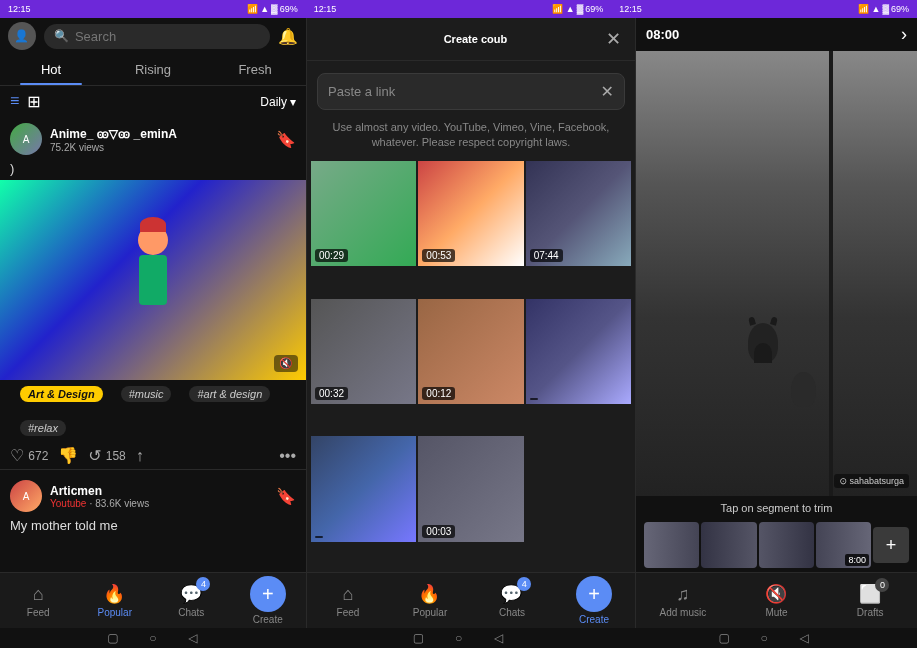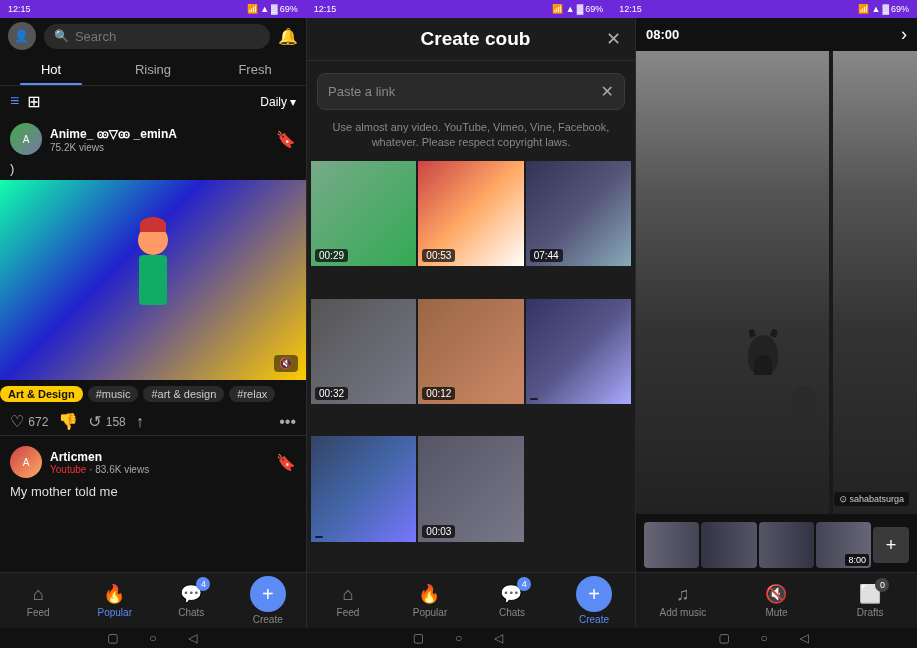--- a/index.html
+++ b/index.html
@@ -173,23 +173,24 @@
       bottom: 8px;
       right: 8px;
       background: rgba(0,0,0,0.5);
       border-radius: 4px;
       padding: 2px 5px;
       font-size: 11px;
     }
 
     .tags {
       display: flex;
-      gap: 5px;
-      padding: 6px 0;
+      gap: 18px;
+      padding: 6px 20px;
       flex-wrap: wrap;
+      font-style: italic;
     }
     .tag {
       background: #ffcc00;
       color: #111;
       border-radius: 12px;
       padding: 2px 8px;
       font-size: 11px;
       font-weight: bold;
     }
     .tag.dark {
@@ -287,21 +288,21 @@
       border-right: 1px solid #2a2a2a;
     }
 
     .modal-header {
       display: flex;
       align-items: center;
       justify-content: space-between;
       padding: 10px 14px;
       border-bottom: 1px solid #2a2a2a;
     }
-    .modal-title { font-size: 19px; color: #fff; font-weight: 600; }
+    .modal-title { font-size: 11px; color: #fff; font-weight: 600; }
     .close-btn { font-size: 18px; color: #aaa; cursor: pointer; }
 
     .paste-input-wrap {
       margin: 12px 10px 6px 10px;
       background: #2a2a2a;
       border-radius: 8px;
       display: flex;
       align-items: center;
       padding: 8px 10px;
       border: 1px solid #3a3a3a;
@@ -853,20 +854,21 @@
             <div style="position:absolute;top:-6px;left:1px;width:6px;height:8px;background:#1a1a1a;border-radius:50% 50% 0 0;transform:rotate(-15deg)"></div>
             <div style="position:absolute;top:-6px;right:1px;width:6px;height:8px;background:#1a1a1a;border-radius:50% 50% 0 0;transform:rotate(15deg)"></div>
           </div>
         </div>
         <div style="position:absolute;bottom:20%;left:55%;width:25px;height:35px;background:#2a2a2a;border-radius:50% 50% 40% 40%"></div>
         <div class="watermark">⊙ sahabatsurga</div>
       </div>
     </div>
 
     <div class="trim-bar">
+      <div class="trim-hint">Tap on segment to trim</div>
       <div class="trim-strip">
         <div class="trim-thumb" style="background:linear-gradient(90deg,#667,#445)"></div>
         <div class="trim-thumb" style="background:linear-gradient(90deg,#334,#556)"></div>
         <div class="trim-thumb" style="background:linear-gradient(90deg,#556,#334)"></div>
         <div class="trim-thumb" style="background:linear-gradient(90deg,#445,#667);position:relative;">
           <span class="trim-time-badge">8:00</span>
         </div>
         <div class="add-clip-btn">
           <span>+</span>
         </div>

